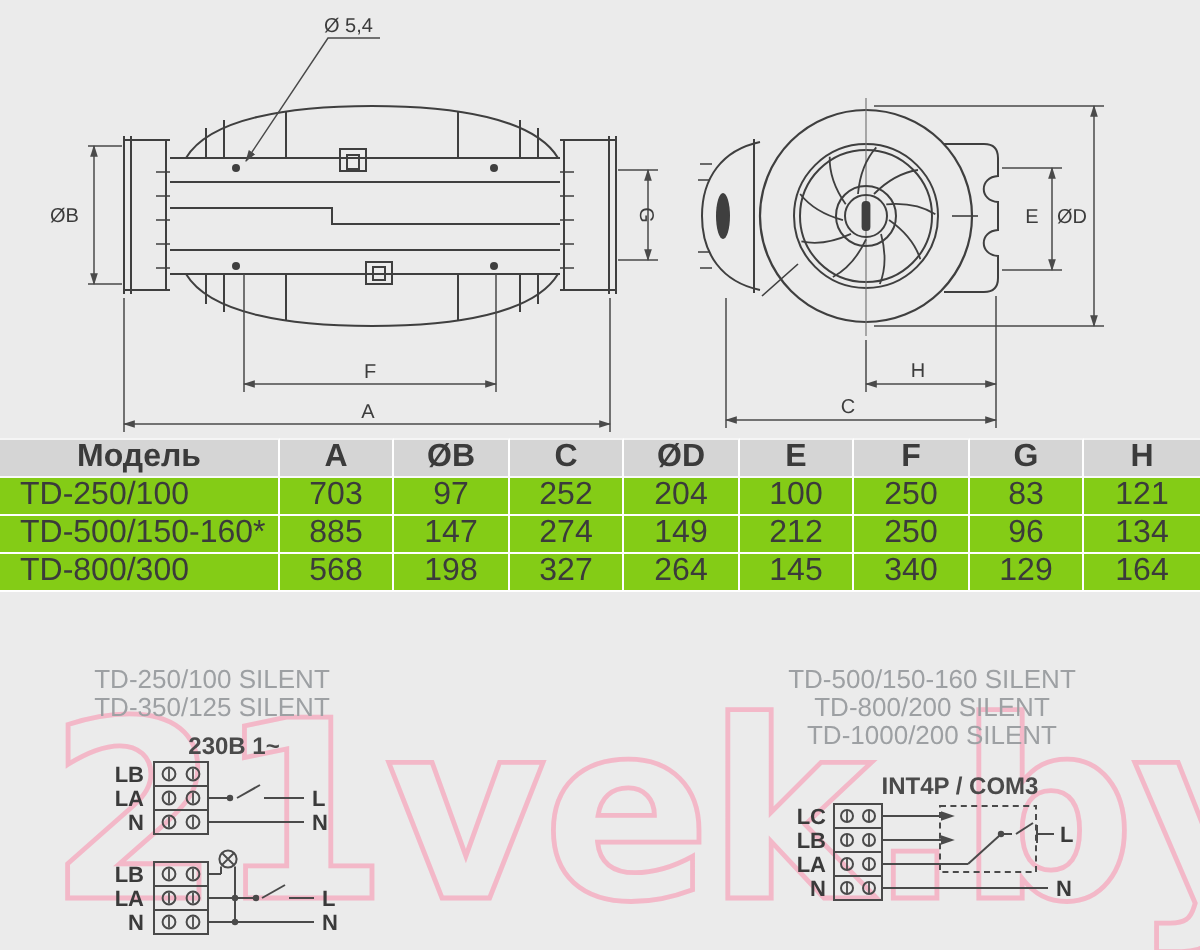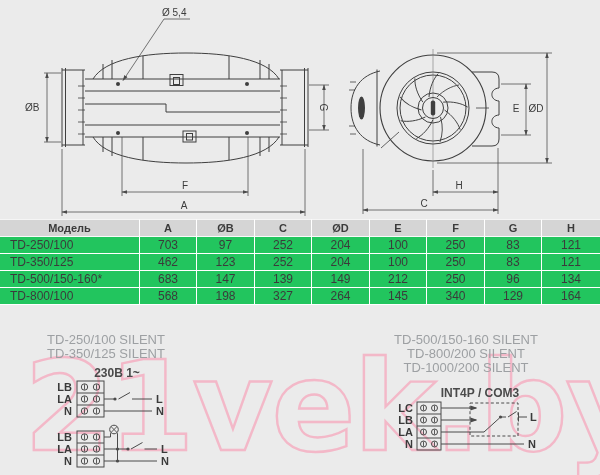--- a/index.html
+++ b/index.html
@@ -23,26 +23,26 @@
   .model-heading{font-size:13px;fill:#9da0a3;}
   .diagram-label{font-size:12px;font-weight:700;fill:#4a4a4a;}
   .term{font-size:11px;font-weight:700;fill:#3a3a3a;}
   .out{font-size:11px;font-weight:700;fill:#3a3a3a;}
 
   table.dims{
     position:absolute;top:219px;left:0;width:600px;z-index:2;
     border-collapse:separate;border-spacing:0;table-layout:fixed;
   }
   table.dims th{
-    background:#d5d5d5;font-size:11px;font-weight:700;color:#3b3b3b;
+    background:#d5d5d5;font-size:16px;font-weight:700;color:#3b3b3b;
     height:16px;padding:0;text-align:center;
     border-right:1px solid #fff;border-bottom:1px solid #fafafa;border-top:1px solid #f5f5f5;
   }
   table.dims td{
-    background:#22c55e;font-size:12px;color:#3b3b3b;
+    background:#84cc16;font-size:16px;color:#3b3b3b;
     height:16px;padding:0;text-align:center;
     border-right:1px solid #fff;border-bottom:1px solid #fff;
   }
   table.dims th:last-child, table.dims td:last-child{border-right:none;}
   table.dims td.model{text-align:left;padding-left:10px;}
 </style>
 </head>
 <body>
 
 <div class="stage">
@@ -192,43 +192,32 @@
         <td>703</td>
         <td>97</td>
         <td>252</td>
         <td>204</td>
         <td>100</td>
         <td>250</td>
         <td>83</td>
         <td>121</td>
       </tr>
       <tr>
-        <td class="model">TD-350/125</td>
-        <td>462</td>
-        <td>123</td>
-        <td>252</td>
-        <td>204</td>
-        <td>100</td>
-        <td>250</td>
-        <td>83</td>
-        <td>121</td>
-      </tr>
-      <tr>
         <td class="model">TD-500/150-160*</td>
-        <td>683</td>
+        <td>885</td>
         <td>147</td>
-        <td>139</td>
+        <td>274</td>
         <td>149</td>
         <td>212</td>
         <td>250</td>
         <td>96</td>
         <td>134</td>
       </tr>
       <tr>
-        <td class="model">TD-800/100</td>
+        <td class="model">TD-800/300</td>
         <td>568</td>
         <td>198</td>
         <td>327</td>
         <td>264</td>
         <td>145</td>
         <td>340</td>
         <td>129</td>
         <td>164</td>
       </tr>
     </tbody>

